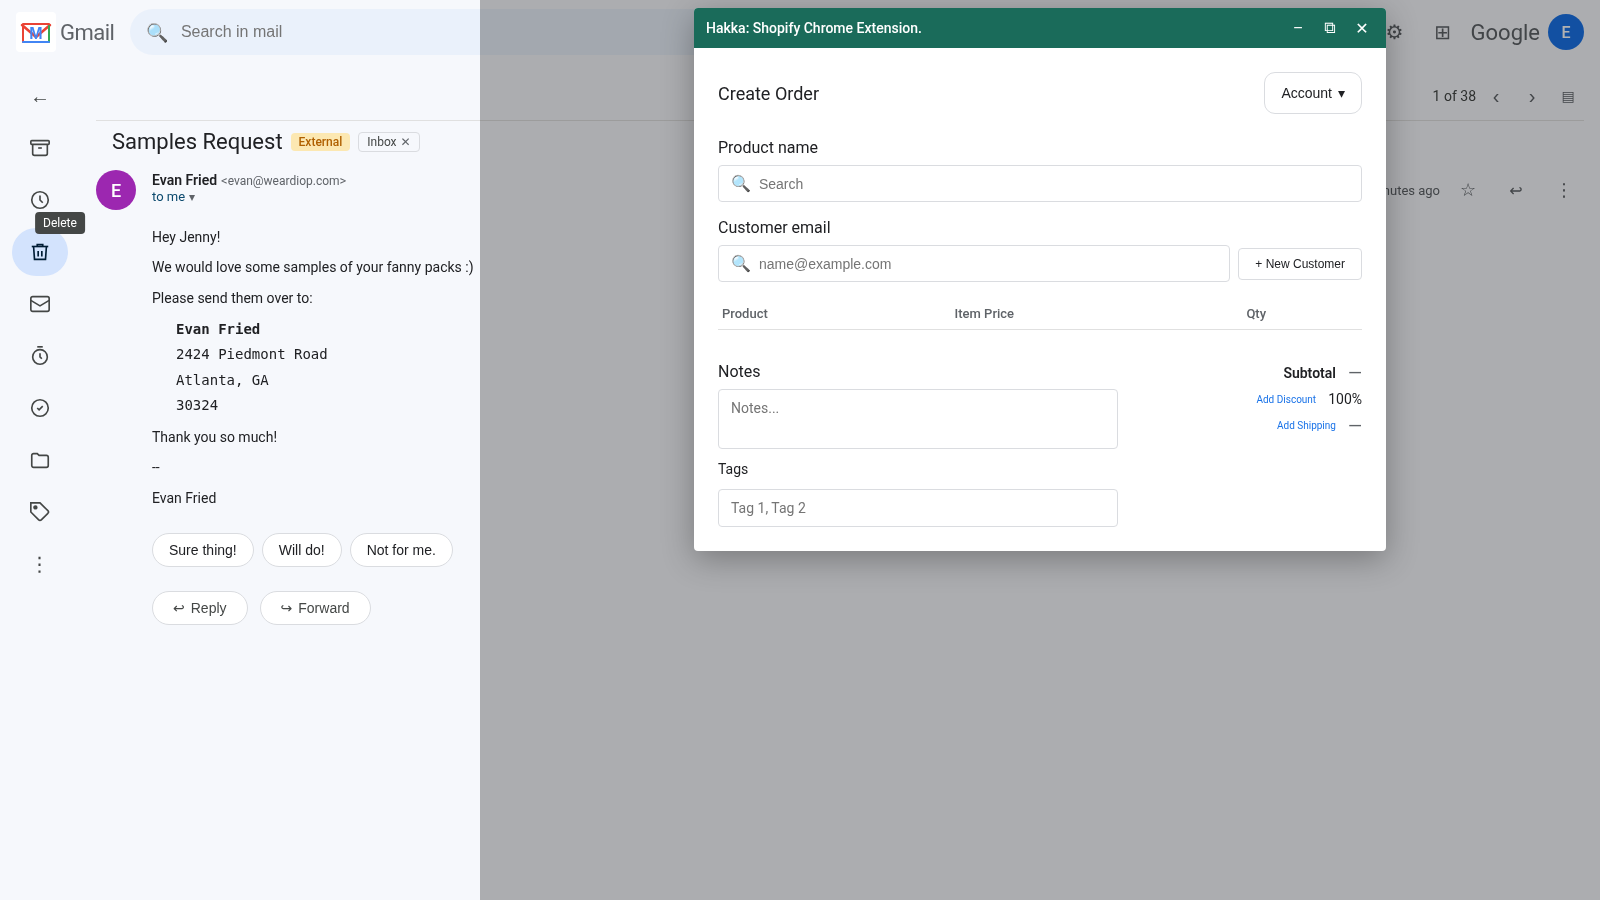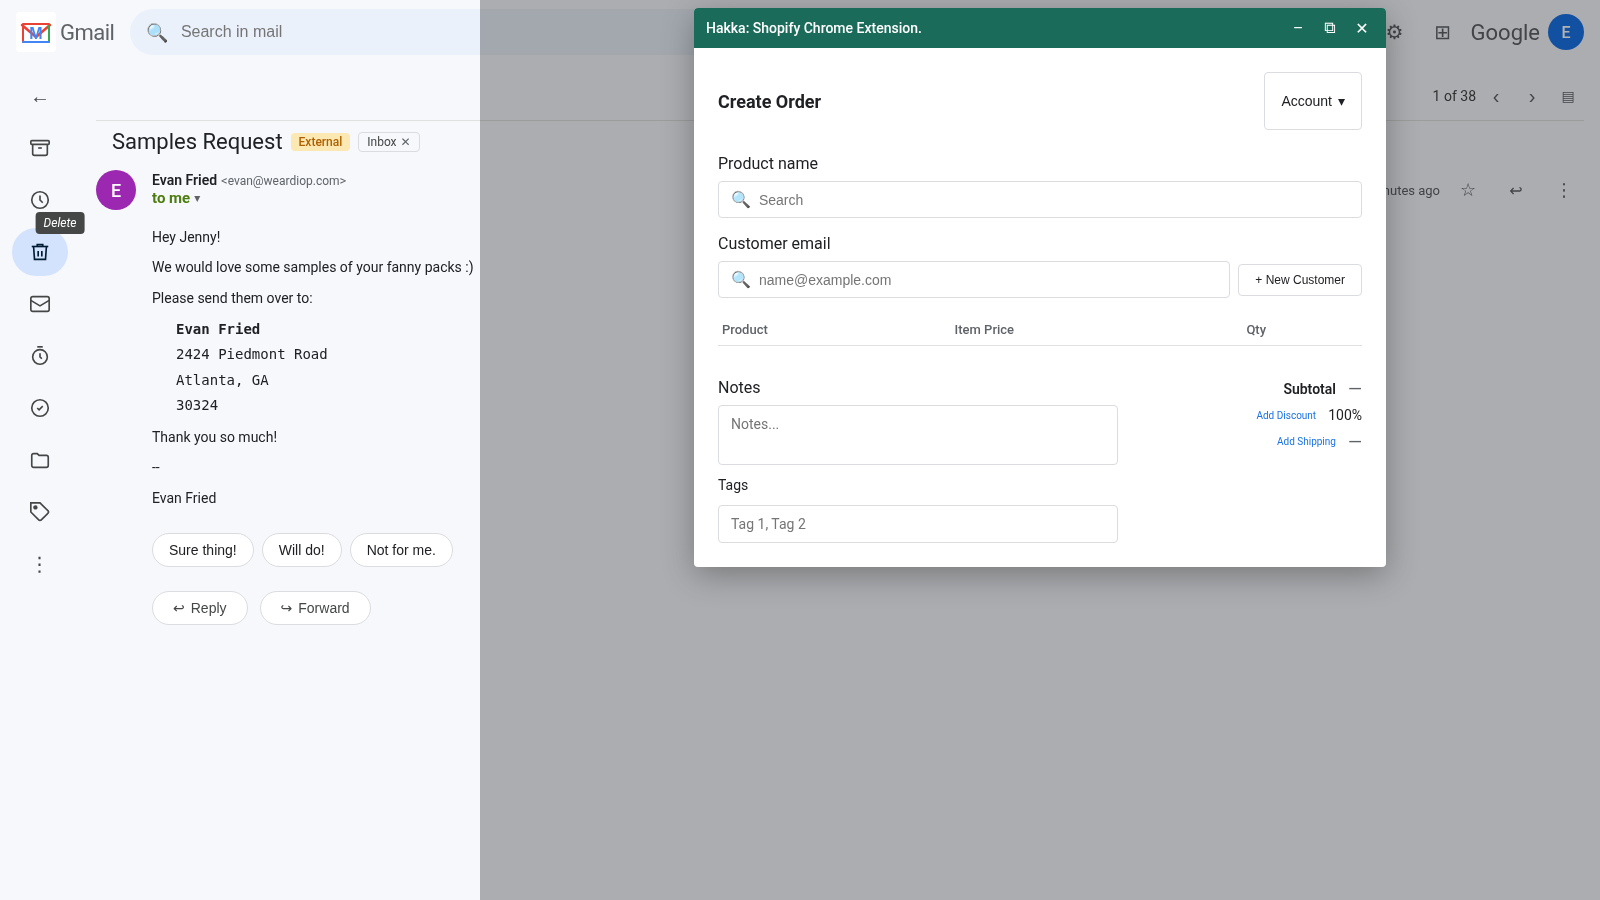--- a/index.html
+++ b/index.html
@@ -334,28 +334,28 @@
 
     
     .create-order-header {
       display: flex;
       align-items: center;
       justify-content: space-between;
       margin-bottom: 24px;
     }
     .create-order-title {
       font-size: 18px;
-      font-weight: 700;
+      font-weight: 400;
       color: #202124;
     }
     .account-btn {
       border: 1px solid #dadce0;
       background: white;
-      border-radius: 4px;
-      padding: 20px 16px;
+      border-radius: 11px;
+      padding: 12px 16px;
       font-size: 14px;
       color: #202124;
       cursor: pointer;
       display: flex;
       align-items: flex-start;
       gap: 6px;
     }
 
     .form-field {
       margin-bottom: 16px;
@@ -564,21 +564,21 @@
           </svg>
       </div>
       <div class="sidebar-icon active" title="Delete">
         <svg width="22" height="22" viewBox="0 0 24 24" fill="none" stroke="currentColor" stroke-width="1.8">
             <polyline points="3 6 5 6 21 6"></polyline>
             <path d="M19 6l-1 14H6L5 6"></path>
             <path d="M10 11v6M14 11v6"></path>
             <path d="M9 6V4h6v2"></path>
           </svg>
       </div>
-      <div class="tooltip-box" style="position: absolute; top: 148px; left: 60px; background: rgb(68, 71, 70); color: white; font-size: 12px; padding: 4px 8px; border-radius: 4px; white-space: nowrap; z-index: 5; display: block; font-style: italic;">Delete</div>
+      <div class="tooltip-box" style="position: absolute; top: 148px; left: 60px; background: rgb(68, 71, 70); color: white; font-size: 12px; padding: 4px 8px; border-radius: 4px; white-space: nowrap; z-index: 5; display: block;">Delete</div>
       <div class="sidebar-icon" title="Mark as unread">
         <svg width="22" height="22" viewBox="0 0 24 24" fill="none" stroke="currentColor" stroke-width="1.8">
             <rect x="2" y="4" width="20" height="16" rx="2"></rect>
             <path d="M2 8l10 6 10-6"></path>
           </svg>
       </div>
       <div class="sidebar-icon" title="Remind me">
         <svg width="22" height="22" viewBox="0 0 24 24" fill="none" stroke="currentColor" stroke-width="1.8">
             <circle cx="12" cy="13" r="8"></circle>
             <path d="M12 9v4l2 2"></path>
@@ -626,21 +626,21 @@
           <span style="cursor:pointer;color:#5f6368;">✕</span>
         </span>
       </div>
 
       <div class="email-meta">
         <div class="email-avatar">E</div>
         <div class="email-sender-info">
           <span class="email-sender-name">Evan Fried</span>
           <span style="color:#5f6368;font-size:13px;"> &lt;</span><span class="email-sender-email">evan@weardiop.com</span><span style="color:#5f6368;font-size:13px;">&gt;</span>
           <div style="display:flex;align-items:center;gap:4px;">
-            <span style="font-size:15px;color:#4d7c0f;font-weight:bold;">to me</span>
+            <span style="font-size:13px;color:#0c4a6e;">to me</span>
             <span style="cursor:pointer;color:#5f6368;font-size:12px;">▾</span>
           </div>
         </div>
         <div style="display:flex;align-items:center;gap:8px;color:#5f6368;font-size:13px;">
           <span>minutes ago</span>
           <button class="icon-btn" style="font-size:18px;">☆</button>
           <button class="icon-btn" style="font-size:16px;">↩</button>
           <button class="icon-btn" style="font-size:18px;">⋮</button>
         </div>
       </div>

